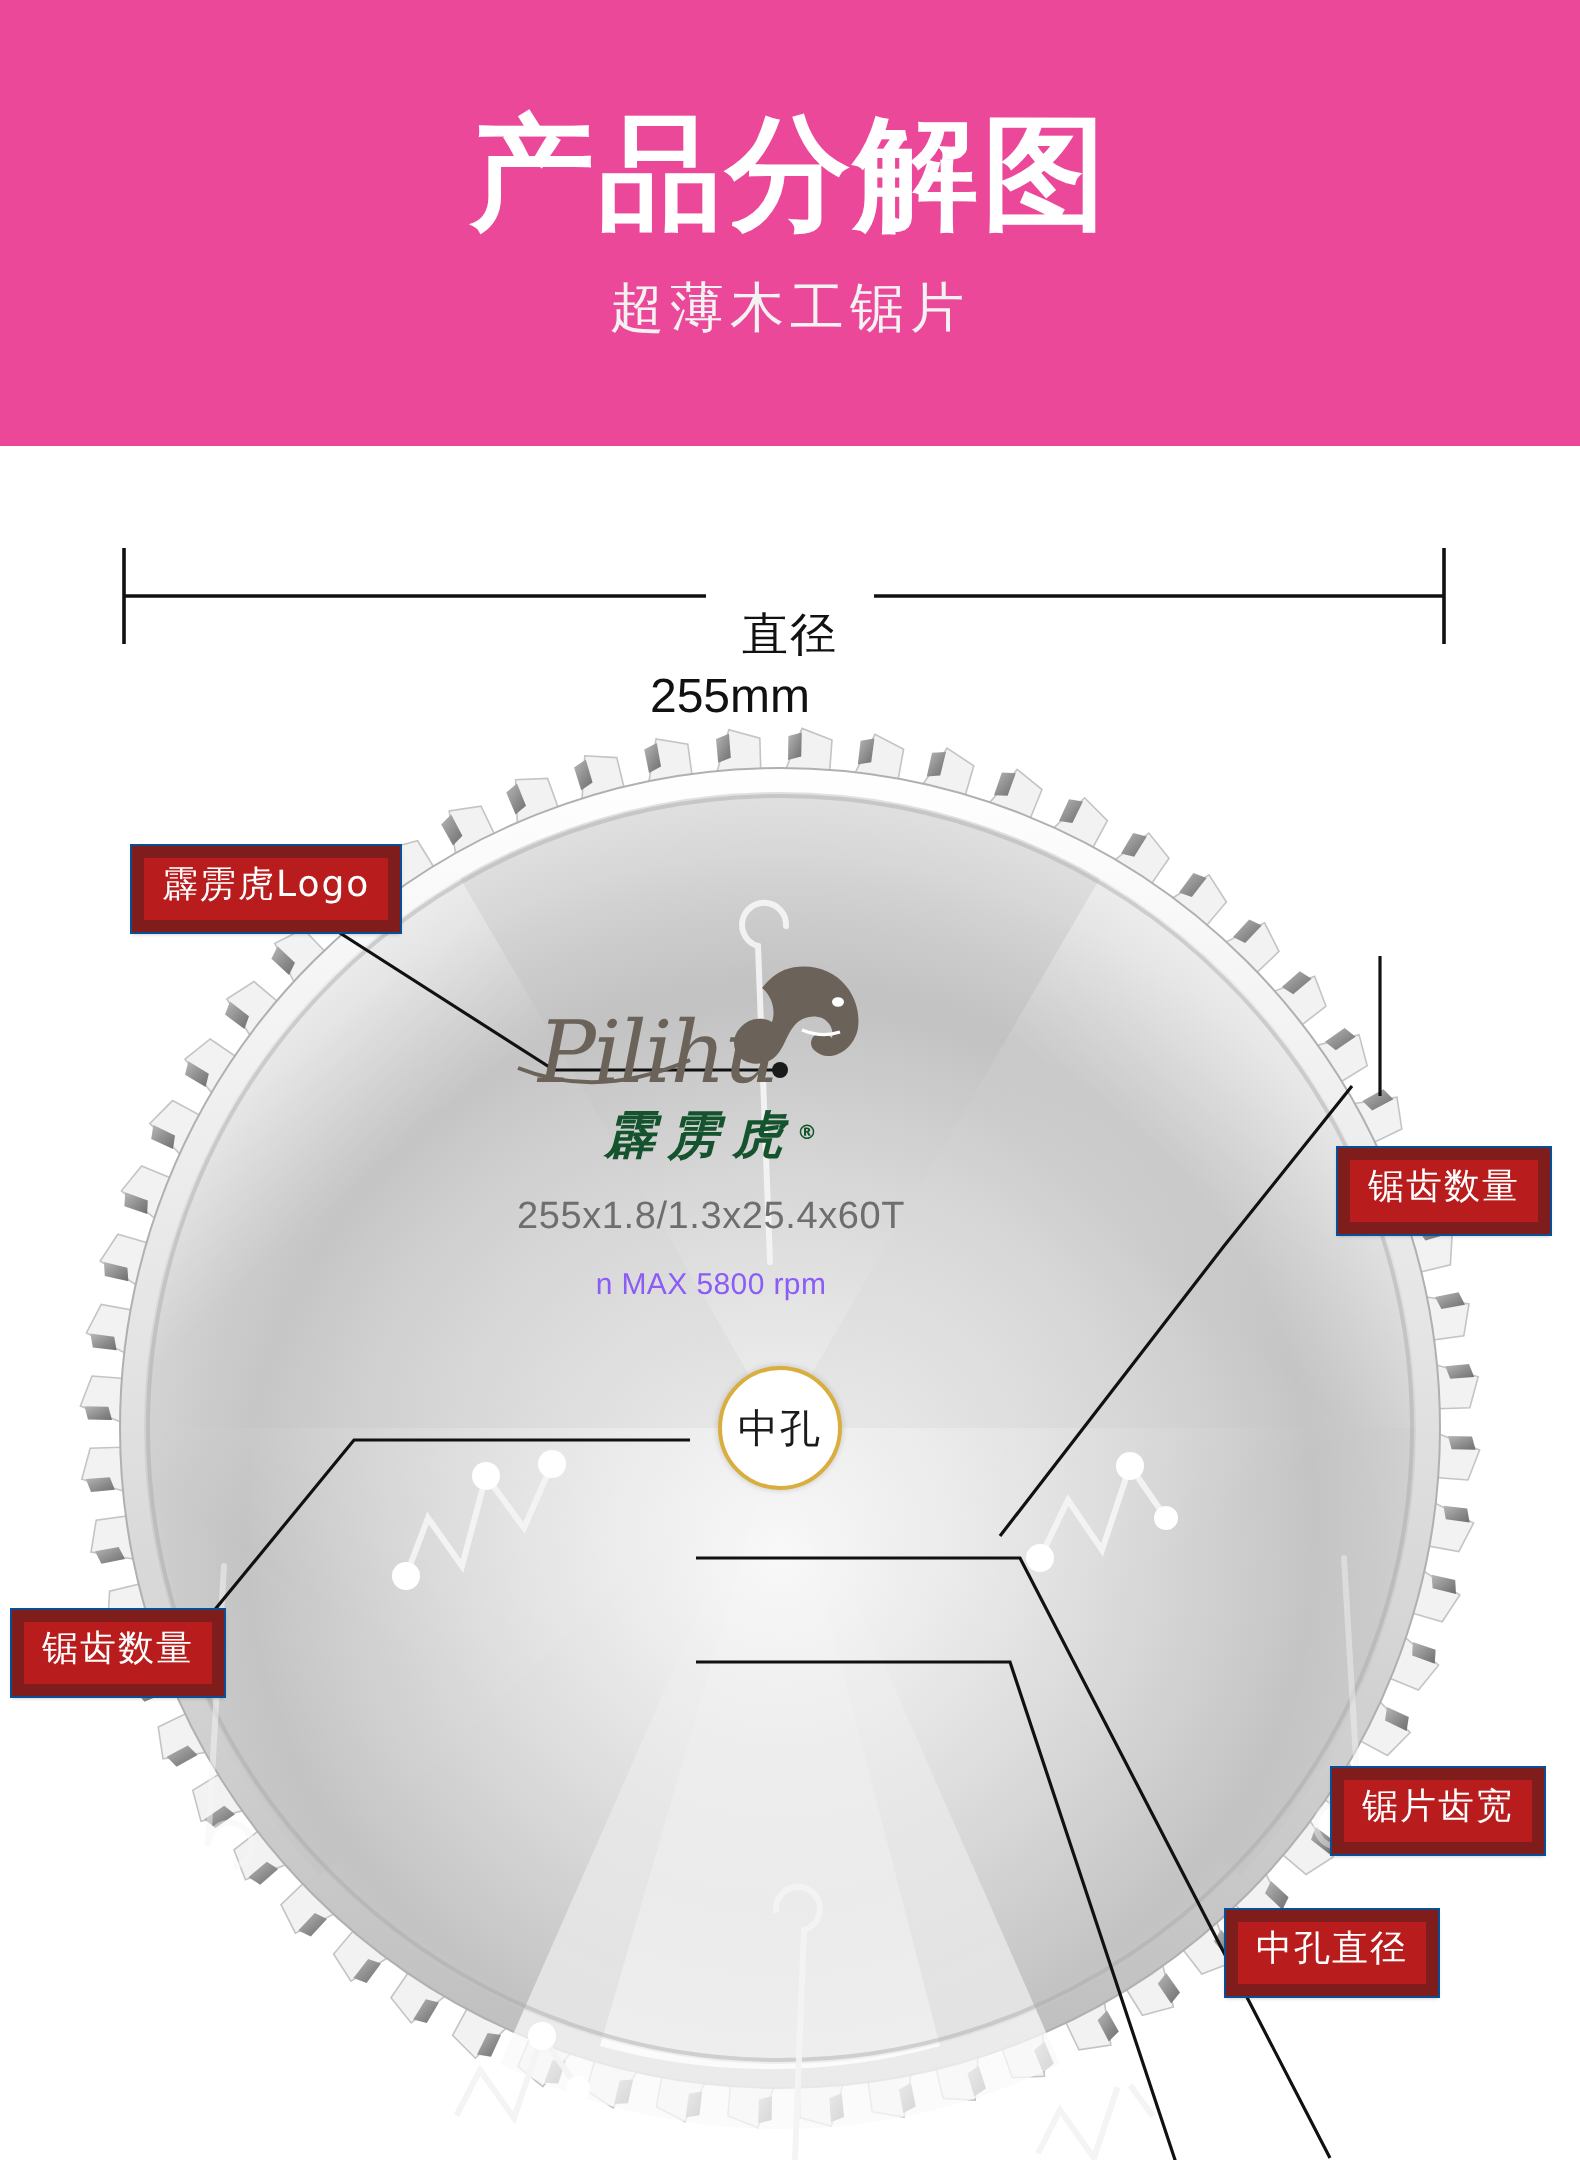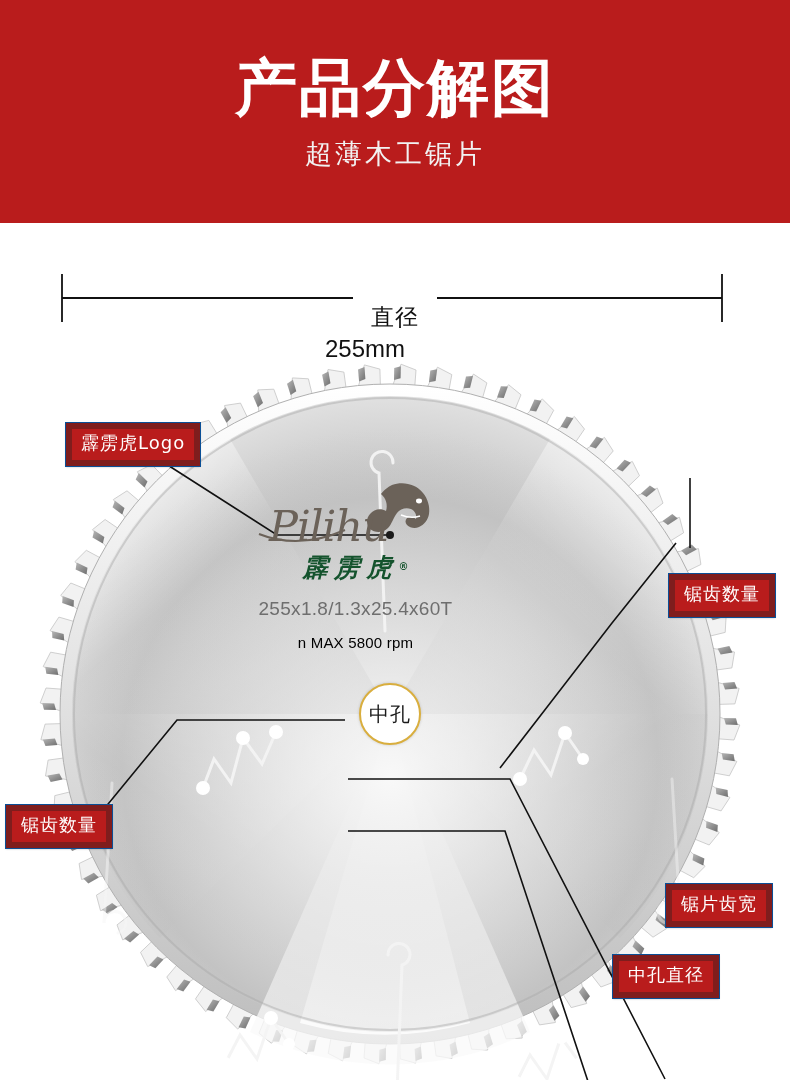--- a/index.html
+++ b/index.html
@@ -7,21 +7,21 @@
     width: 790px; height: 1080px;
     background: #ffffff;
     font-family: "Liberation Sans", "DejaVu Sans", sans-serif;
     overflow: hidden;
   }
   #page { position: relative; width: 790px; height: 1080px; background:#fff; }
 
   
   .header {
     position: absolute; left: 0; top: 0; width: 790px; height: 223px;
-    background: #b91c1c;
+    background: #ec4899;
     display: flex; flex-direction: column;
     align-items: center; justify-content: center;
   }
   .header-title {
     color: #ffffff;
     font-size: 62px;
     font-weight: 700;
     letter-spacing: 2px;
     line-height: 1.05;
     margin-top: 4px;
@@ -58,21 +58,21 @@
   
   .print-block {
     position: absolute; left: 0; top: 555px; width: 711px;
     text-align: center; pointer-events: none;
   }
   .spec-line {
     font-size: 19px; color: #6e6e6e; letter-spacing: .3px;
     font-family: "Liberation Sans", sans-serif;
   }
   .rpm-line {
-    font-size: 15px; color: #000000; margin-top: 14px; letter-spacing: .2px;
+    font-size: 15px; color: #8b5cf6; margin-top: 14px; letter-spacing: .2px;
     font-family: "Liberation Sans", sans-serif;
   }
   .brand-cn {
     font-size: 25px; color: #14532d; letter-spacing: 7px;
     font-weight: 700; font-family: "DejaVu Sans", sans-serif; font-style: italic;
   }
   .brand-reg { font-size: 10px; vertical-align: super; letter-spacing:0; }
 
   
   .center-hole {

